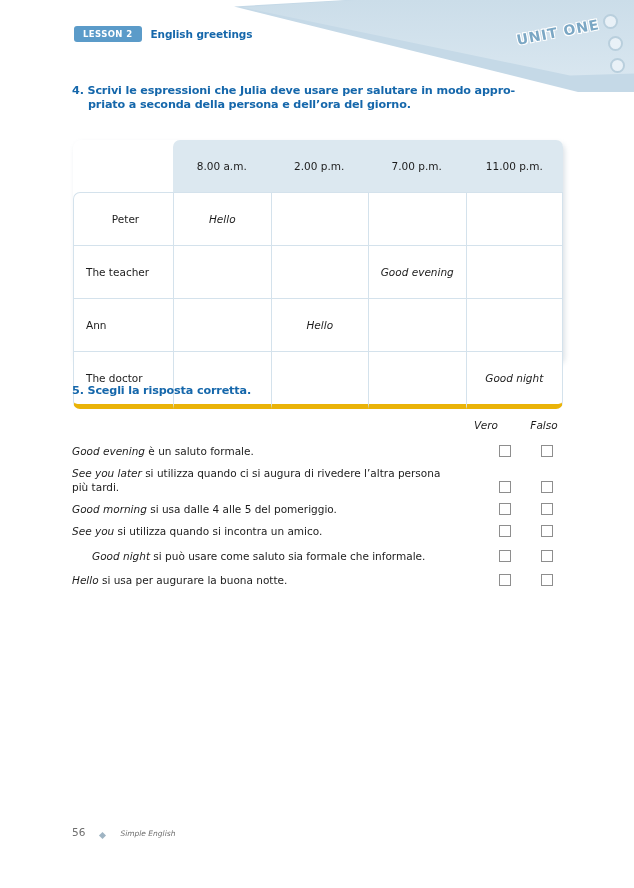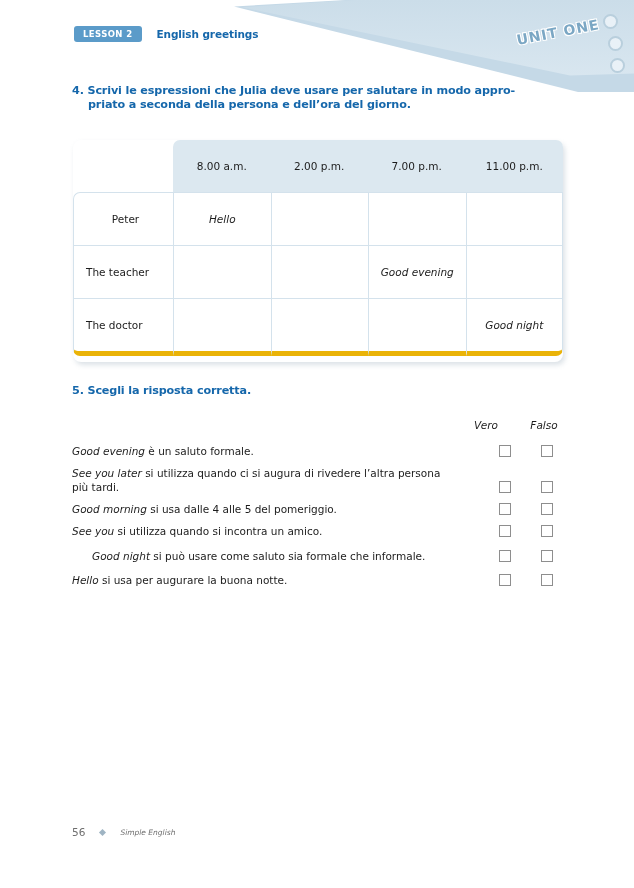--- a/index.html
+++ b/index.html
@@ -66,21 +66,21 @@
   .spiral.s2 { top: 36px;  right: 11px; width: 11px; height: 11px; }
   .spiral.s3 { top: 58px;  right: 9px;  width: 11px; height: 11px; }
 
   
   .lesson-row {
     position: absolute;
     top: 26px;
     left: 74px;
     display: flex;
     align-items: center;
-    gap: 15px;
+    gap: 9px;
   }
   .lesson-pill {
     background: #5b9bc9;
     color: #ffffff;
     font-size: 8.5px;
     font-weight: bold;
     letter-spacing: 0.4px;
     padding: 3px 9px 3px 9px;
     border-radius: 3px;
     font-family: "DejaVu Sans", sans-serif;
@@ -221,21 +221,21 @@
   }
   .cbx.vero  { left: 499px; }
   .cbx.falso { left: 541px; }
 
   
   .footer {
     position: absolute;
     left: 72px;
     top: 826px;
     display: flex;
-    align-items: center;
+    align-items: flex-end;
     gap: 15px;
     color: #6e6e6e;
   }
   .footer .pg { font-size: 10.5px; }
   .footer .dia {
     width: 5px; height: 5px;
     background: #9fb4c3;
     transform: rotate(45deg);
   }
   .footer .bk {
@@ -295,20 +295,27 @@
         <td class="ans last-col"></td>
       </tr>
       <tr>
         <td class="name">The teacher</td>
         <td class="ans"></td>
         <td class="ans"></td>
         <td class="ans">Good evening</td>
         <td class="ans last-col"></td>
       </tr>
       <tr>
+        <td class="name">Ann</td>
+        <td class="ans"></td>
+        <td class="ans">Hello</td>
+        <td class="ans"></td>
+        <td class="ans last-col"></td>
+      </tr>
+      <tr>
         <td class="name">The doctor</td>
         <td class="ans"></td>
         <td class="ans"></td>
         <td class="ans"></td>
         <td class="ans last-col">Good night</td>
       </tr>
     </tbody>
   </table>
 </div>
 

